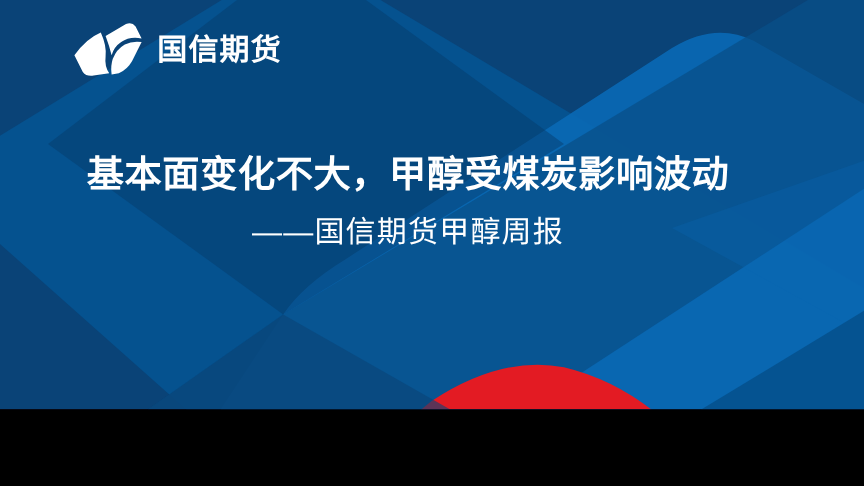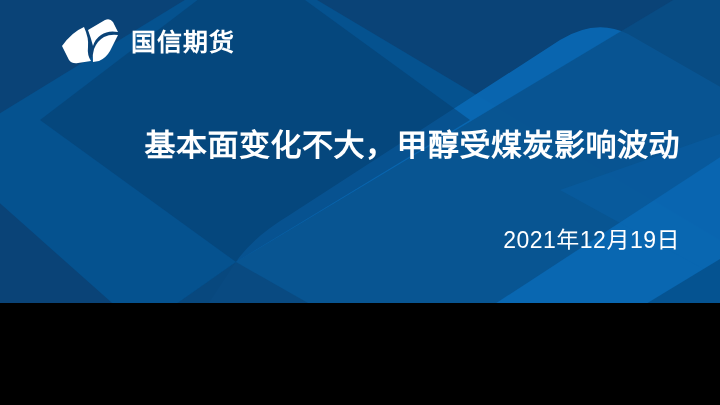--- a/index.html
+++ b/index.html
@@ -4,21 +4,21 @@
 <title>国信期货周报封面</title>
 <style>
   html, body {
     margin: 0;
     padding: 0;
     background: #000;
   }
   #slide {
     position: relative;
     width: 720px;
-    height: 303px;
+    height: 341px;
     overflow: hidden;
     background: #8b5cf6;
     font-family: "Liberation Sans", "DejaVu Sans", sans-serif;
     -webkit-font-smoothing: antialiased;
   }
 
   
   .bg-layer {
     position: absolute;
     inset: 0;
@@ -71,21 +71,21 @@
     white-space: nowrap;
   }
 
   
   .text-block {
     position: absolute;
     left: 0;
     right: 40px;
     top: 128px;
     z-index: 6;
-    text-align: right;
+    text-align: center;
   }
   .title {
     color: #ffffff;
     font-size: 31px;
     font-weight: 700;
     letter-spacing: 0.5px;
     line-height: 1.18;
     margin: 0;
     white-space: nowrap;
   }
@@ -170,16 +170,16 @@
       <path d="M 36 33 Q 39 25 46 21 Q 52 18 60 19 L 52 35
                Q 48 42 41 45 L 35 46 Q 34 39 36 33 Z" fill="#ffffff"></path>
     </svg>
     <div class="logo-words">
       <div class="logo-cn">国信期货</div>
     </div>
   </div>
 
   <div class="text-block">
     <h1 class="title">基本面变化不大，甲醇受煤炭影响波动</h1>
-    <div class="date">2021年12月19日</div>
+    <div class="subtitle">——国信期货甲醇周报</div>
   </div>
 
 </div>
 
 </body></html>

